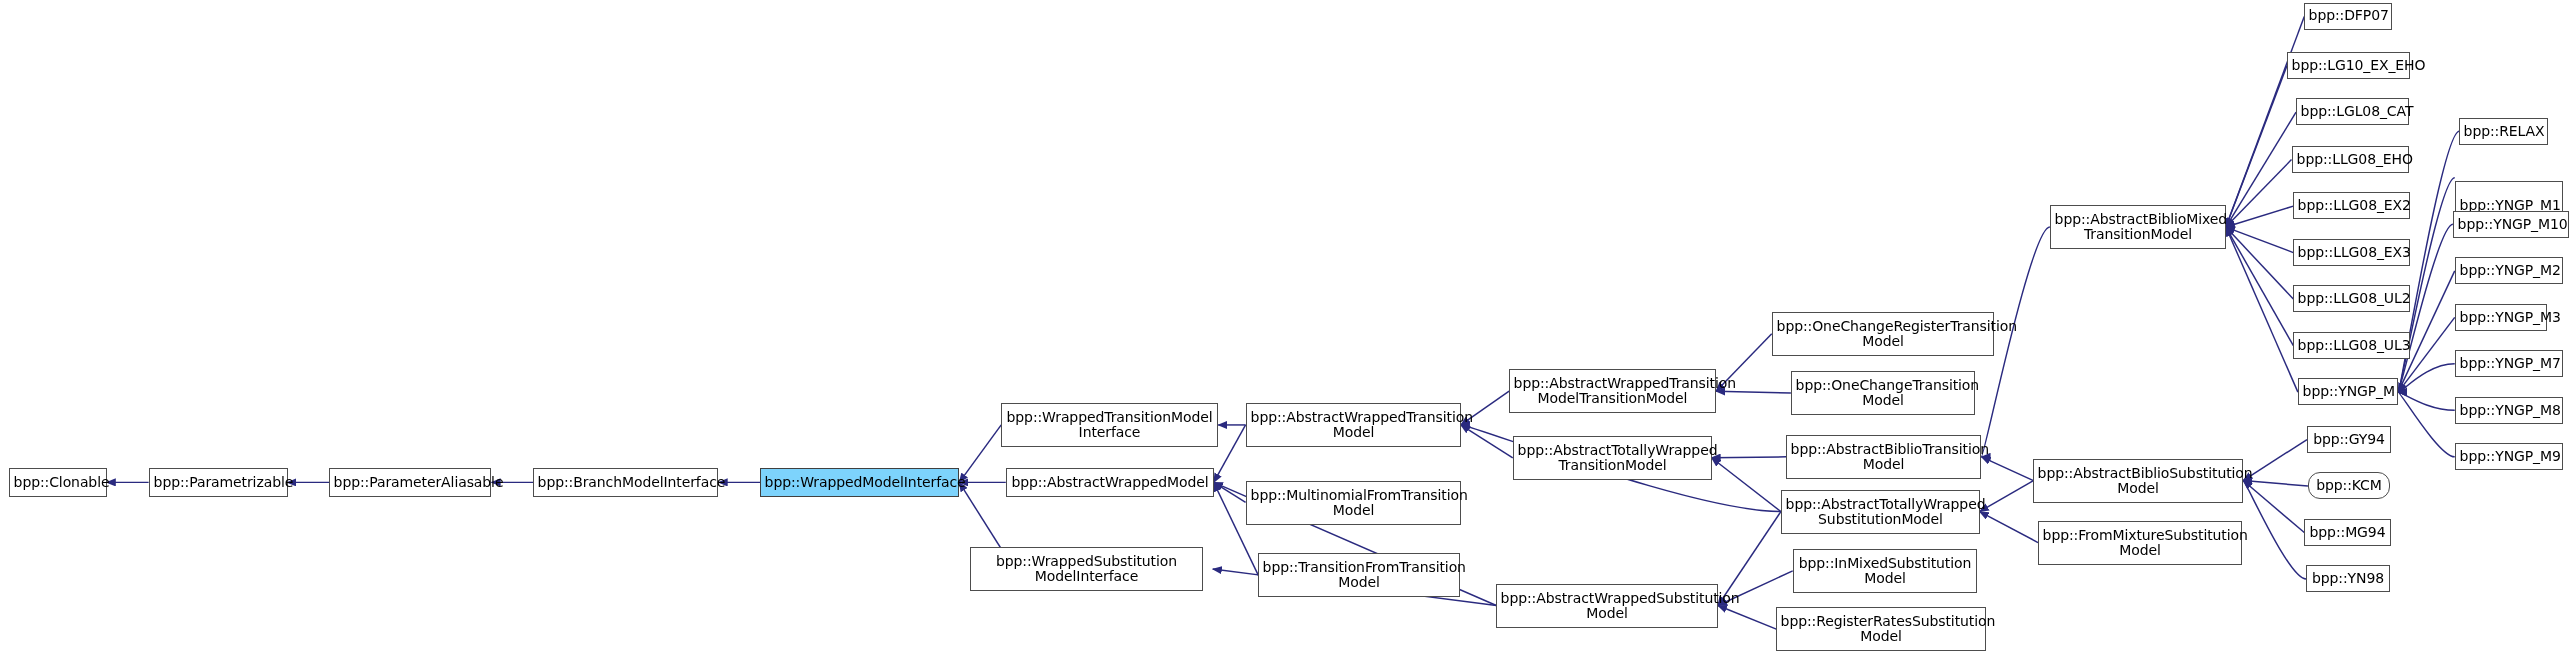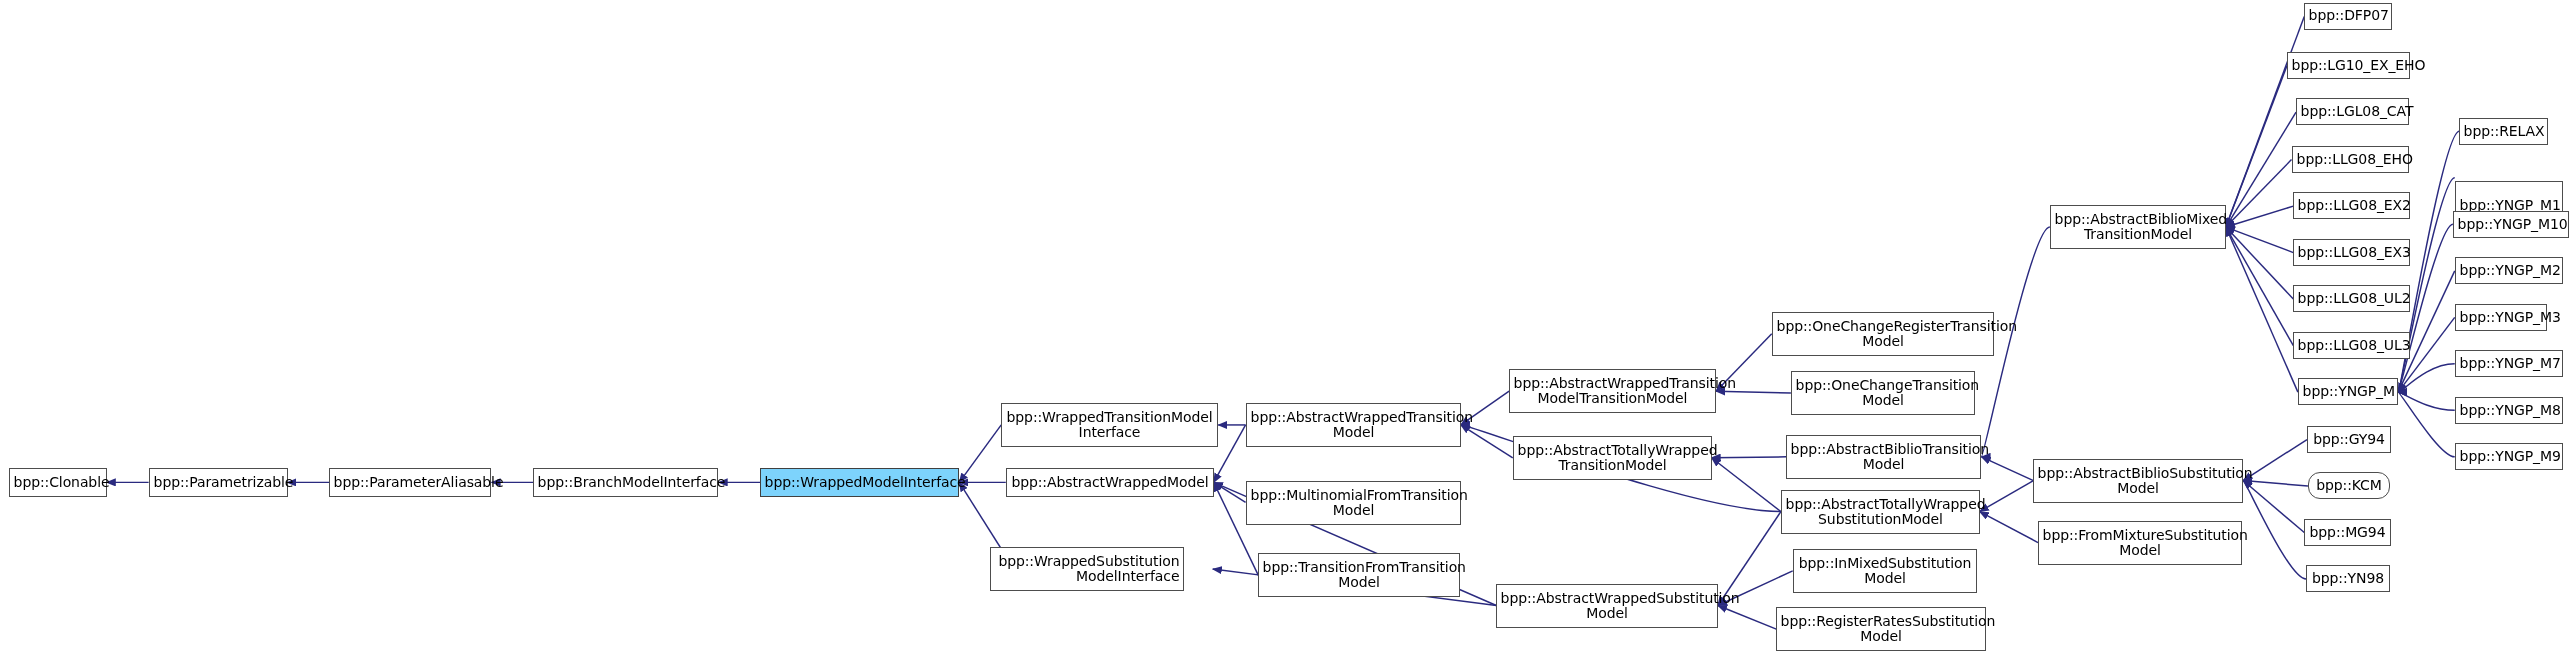--- a/index.html
+++ b/index.html
@@ -112,21 +112,21 @@
   </svg>
   <div id="node-layer">
       <div class="node" style="left: 9px; top: 468px; width: 98px; height: 29px;"><span>bpp::Clonable</span></div>
       <div class="node" style="left: 149px; top: 468px; width: 139px; height: 29px;"><span>bpp::Parametrizable</span></div>
       <div class="node" style="left: 329px; top: 468px; width: 162px; height: 29px;"><span>bpp::ParameterAliasable</span></div>
       <div class="node" style="left: 533px; top: 468px; width: 185px; height: 29px;"><span>bpp::BranchModelInterface</span></div>
       <div class="node highlight" style="left: 760px; top: 468px; width: 199px; height: 29px;"><span>bpp::WrappedModelInterface</span></div>
       <div class="node" style="left: 1001px; top: 403px; width: 217px; height: 44px;"><span>bpp::WrappedTransitionModel
 Interface</span></div>
       <div class="node" style="left: 1006px; top: 468px; width: 208px; height: 29px;"><span>bpp::AbstractWrappedModel</span></div>
-      <div class="node" style="left: 990px; top: 547px; width: 194px; height: 44px; text-align: right;"><span>bpp::WrappedSubstitution
+      <div class="node" style="left: 970px; top: 547px; width: 233px; height: 44px;"><span>bpp::WrappedSubstitution
 ModelInterface</span></div>
       <div class="node" style="left: 1246px; top: 403px; width: 215px; height: 44px;"><span>bpp::AbstractWrappedTransition
 Model</span></div>
       <div class="node" style="left: 1246px; top: 481px; width: 215px; height: 44px;"><span>bpp::MultinomialFromTransition
 Model</span></div>
       <div class="node" style="left: 1258px; top: 553px; width: 202px; height: 44px;"><span>bpp::TransitionFromTransition
 Model</span></div>
       <div class="node" style="left: 1509px; top: 369px; width: 207px; height: 44px;"><span>bpp::AbstractWrappedTransition
 ModelTransitionModel</span></div>
       <div class="node" style="left: 1513px; top: 436px; width: 199px; height: 44px;"><span>bpp::AbstractTotallyWrapped

